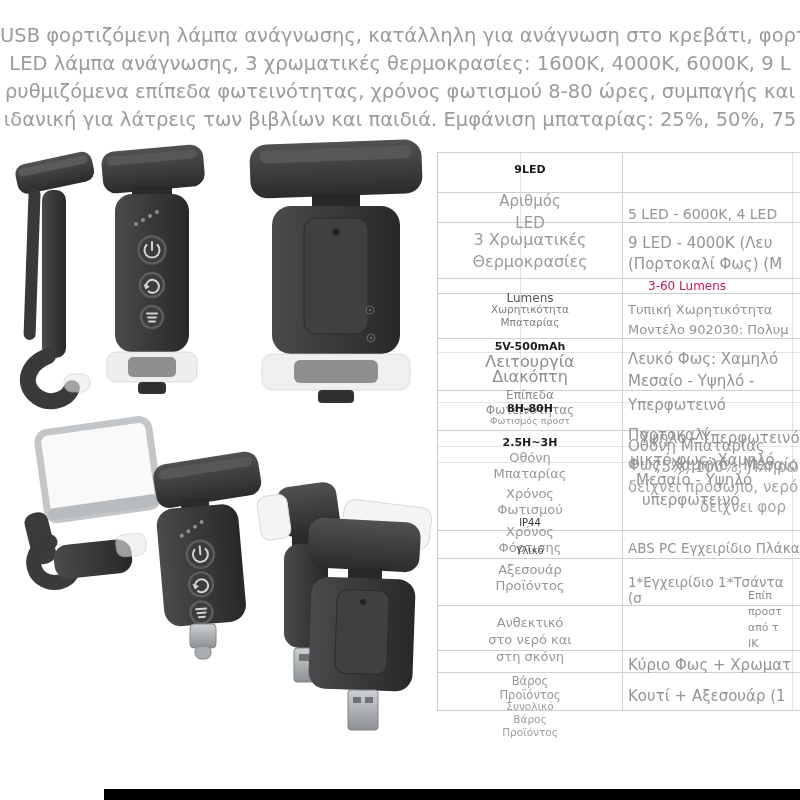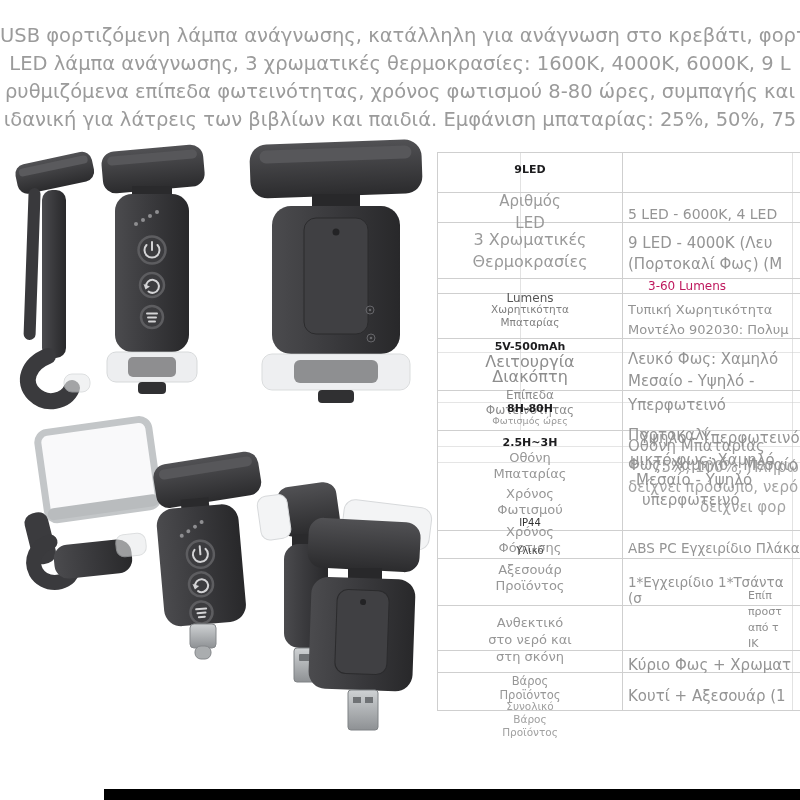--- a/index.html
+++ b/index.html
@@ -229,21 +229,21 @@
 
 <span class="c1 code" style="top:340px">5V-500mAh</span>
 <span class="c1" style="top:354px;font-size:16px;line-height:15px;color:#8d8d8d">Λειτουργία
 Διακόπτη</span>
 <span class="val" style="top:348px;font-size:15px;line-height:22px">Λευκό Φως: Χαμηλό
 Μεσαίο - Υψηλό -</span>
 
 <span class="c1" style="top:388px;font-size:12px;line-height:15px;color:#8d8d8d">Επίπεδα
 Φωτεινότητας</span>
 <span class="c1 code" style="top:402px">8H-80H</span>
-<span class="c1" style="top:415px;font-size:9.5px;color:#9a9a9a">Φωτισμός ώρες</span>
+<span class="c1" style="top:415px;font-size:9.5px;color:#9a9a9a">Φωτισμός προστ</span>
 <span class="val" style="top:390px;font-size:15px;line-height:30px">Υπερφωτεινό Πορτοκαλί
 Φως: Χαμηλό - Μεσαίο</span>
 
 <span class="c1 code" style="top:436px">2.5H~3H</span>
 <span class="c1" style="top:450px;font-size:13px;line-height:16px;color:#979797">Οθόνη
 Μπαταρίας</span>
 <span class="val" style="left:640px;top:429px;font-size:15px">Υψηλό - Υπερφωτεινό</span>
 <span class="val" style="left:628px;top:437px;font-size:15px;color:#8a8a8a;opacity:.9">Οθόνη Μπαταρίας</span>
 <span class="val" style="left:630px;top:451px;font-size:15px">μικτό φως: Χαμηλό</span>
 <span class="val" style="left:652px;top:458px;font-size:15px;opacity:.85">75%, 100%, Πληρώ</span>

